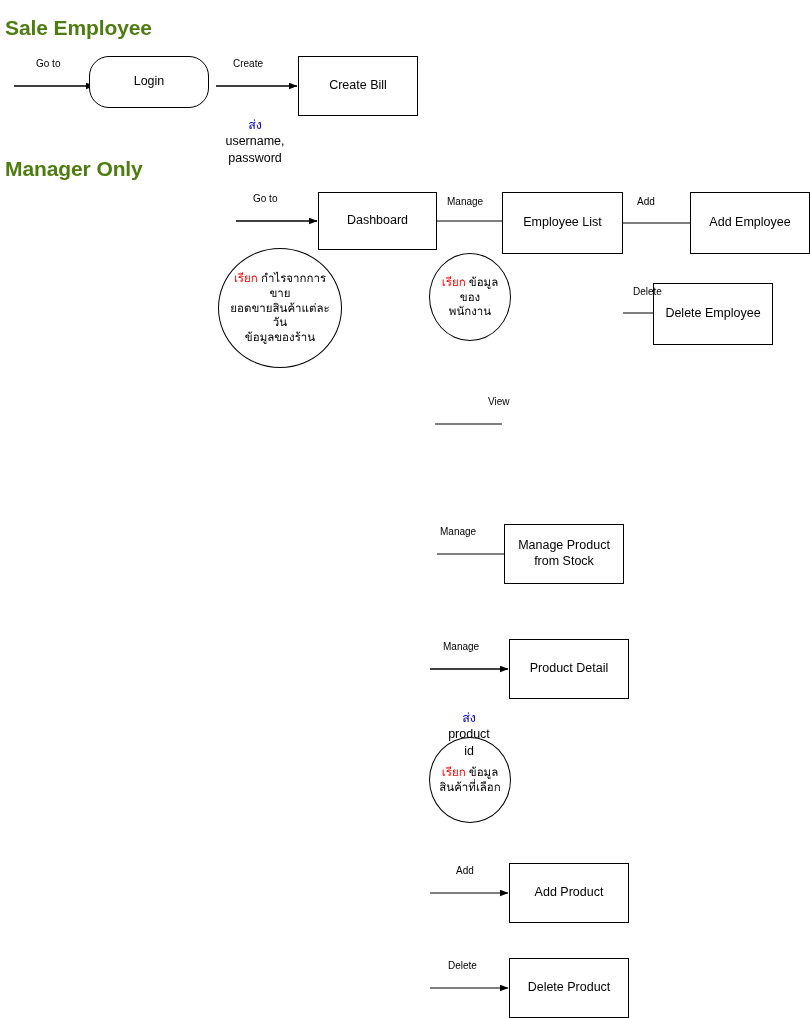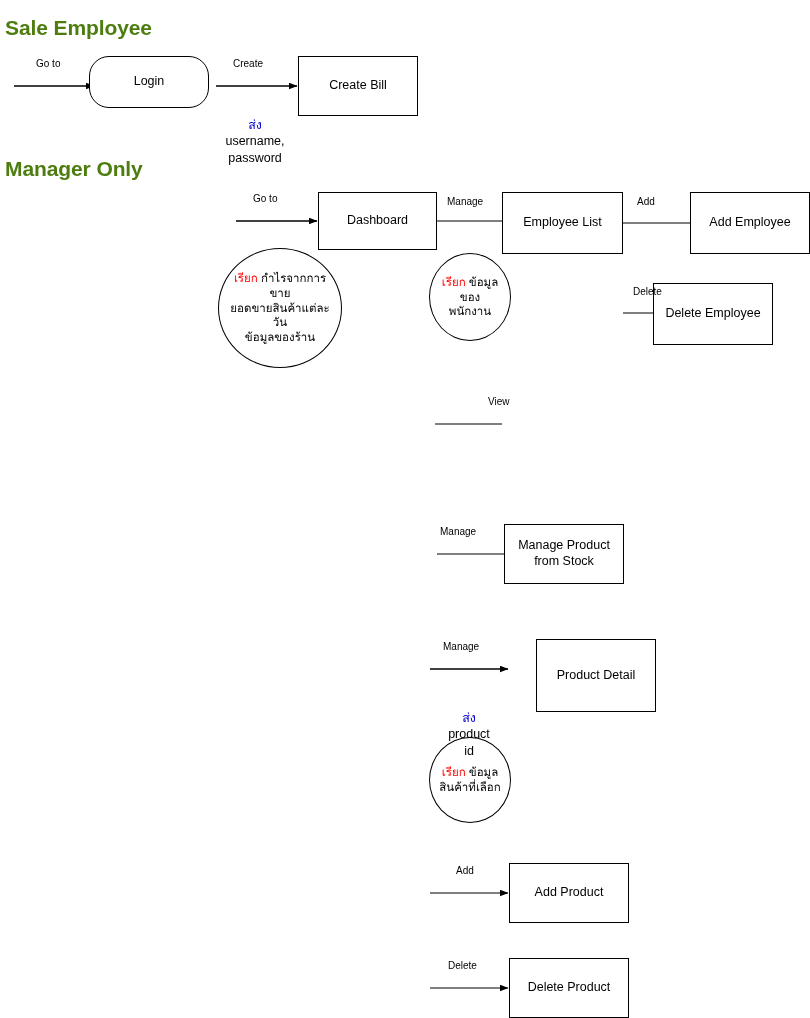--- a/index.html
+++ b/index.html
@@ -146,21 +146,21 @@
 
   <div class="node" style="left:502px; top:192px; width:121px; height:62px;">Employee List</div>
 
   <div class="node" style="left:690px; top:192px; width:120px; height:62px;">Add Employee</div>
 
   <div class="node" style="left:653px; top:283px; width:120px; height:62px;">Delete Employee</div>
 
 
   <div class="node" style="left:504px; top:524px; width:120px; height:60px;">Manage Product from Stock</div>
 
-  <div class="node" style="left:536px; top:639px; width:120px; height:73px;">Product  Detail</div>
+  <div class="node" style="left:509px; top:639px; width:120px; height:60px;">Product  Detail</div>
 
   <div class="node" style="left:509px; top:863px; width:120px; height:60px;">Add Product</div>
 
   <div class="node" style="left:509px; top:958px; width:120px; height:60px;">Delete Product</div>
 
   <div class="edge-label" style="left:253px; top:193px;">Go to</div>
 
   <div class="edge-label" style="left:447px; top:196px;">Manage</div>
 
   <div class="edge-label" style="left:637px; top:196px;">Add</div>

